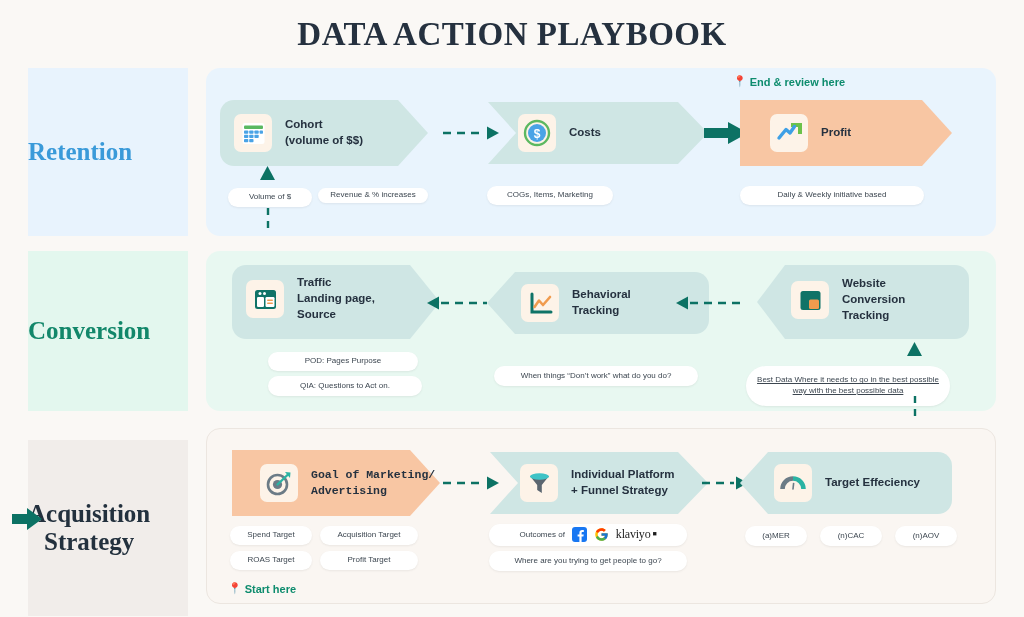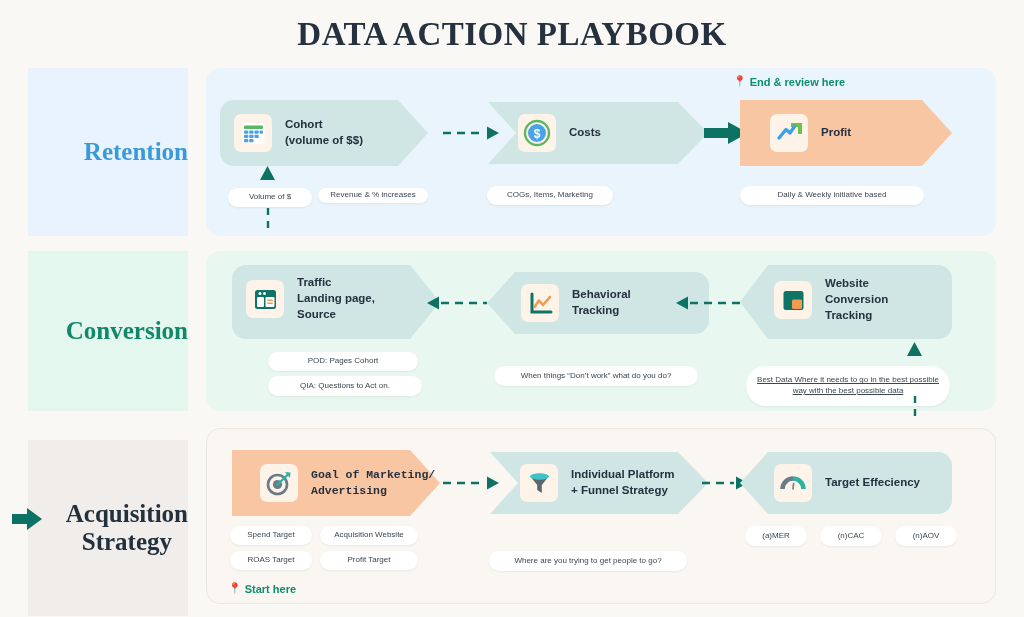--- a/index.html
+++ b/index.html
@@ -17,21 +17,21 @@
     text-align: center;
     font-family: "Liberation Serif", serif;
     font-size: 33px; font-weight: 700; letter-spacing: 0.5px;
     color: #25313f;
   }
 
   
   .band { position: absolute; }
   .band-left {
     position: absolute; left: 28px; width: 160px;
-    display: flex; align-items: center; justify-content: flex-end;
+    display: flex; align-items: center; justify-content: flex-start;
   }
   .band-label {
     font-family: "Liberation Serif", serif;
     font-weight: 700; font-size: 25px; line-height: 1.12;
     text-align: center;
   }
   .band-right { position: absolute; left: 206px; width: 790px; border-radius: 14px; }
 
   #band-retention .band-left  { background: #e8f3fd; }
   #band-retention .band-right { background: #e9f4fd; }
@@ -231,37 +231,37 @@
     </div>
     <div class="node-label">Behavioral
 Tracking</div>
   </div>
 
   <svg class="conn" style="left:674px; top:294px;" width="72" height="18">
     <path d="M14 2.5 L2 9 L14 15.5 Z" fill="#0c7264"></path>
     <line x1="16" y1="9" x2="66" y2="9" stroke="#0c7264" stroke-width="2.6" stroke-dasharray="8,6"></line>
   </svg>
 
-  <div class="node" style="left:740px; top:265px; width:212px; height:70px;">
+  <div class="node" style="left:757px; top:265px; width:212px; height:70px;">
     <svg class="chev-bg" viewBox="0 0 212 74" preserveAspectRatio="none">
       <path d="M28 0 H198 A14 14 0 0 1 212 14 V60 A14 14 0 0 1 198 74 H28 L0 37 Z" fill="#cfe6e4"></path>
     </svg>
     <div class="node-icon" style="margin-left:20px;">
       <svg width="27" height="27" viewBox="0 0 27 27">
         <rect x="3.5" y="4" width="20" height="19" rx="2.5" fill="#0f7367"></rect>
         <rect x="5.5" y="6" width="16" height="5" rx="1.3" fill="#0f7367"></rect>
         <rect x="12" y="12.5" width="10" height="9.5" rx="1.5" fill="#f09b4e"></rect>
       </svg>
     </div>
     <div class="node-label">Website
 Conversion
 Tracking</div>
   </div>
 
-  <div class="pill" style="left:268px; top:352px; width:150px; height:19px;">POD: Pages Cohort</div>
+  <div class="pill" style="left:268px; top:352px; width:150px; height:19px;">POD: Pages Purpose</div>
   <div class="pill" style="left:268px; top:376px; width:154px; height:20px;">QIA: Questions to Act on.</div>
   <div class="pill" style="left:494px; top:366px; width:204px; height:20px;">When things “Don’t work” what do you do?</div>
   <div class="pill multi" style="left:746px; top:366px; width:204px; height:30px;">Best Data Where it needs to go in the best possible way with the best possible data</div>
 
   <svg class="conn" style="left:905px; top:340px;" width="20" height="24">
     <path d="M9.5 2 L17 16 H2 Z" fill="#0c7264"></path>
   </svg>
   <svg class="conn" style="left:910px; top:396px;" width="10" height="26">
     <line x1="5" y1="0" x2="5" y2="22" stroke="#0c7264" stroke-width="2.4" stroke-dasharray="7,6"></line>
   </svg>
@@ -326,24 +326,41 @@
       <svg width="28" height="28" viewBox="0 0 28 28">
         <path d="M3.5 20 A10.5 10.5 0 0 1 14 9.5" fill="none" stroke="#6b7b86" stroke-width="4.6" stroke-linecap="butt"></path>
         <path d="M14 9.5 A10.5 10.5 0 0 1 24.5 20" fill="none" stroke="#2bb3a3" stroke-width="4.6" stroke-linecap="butt"></path>
         <line x1="14" y1="20" x2="14.6" y2="14.5" stroke="#6b7b86" stroke-width="1.6" stroke-linecap="round"></line>
       </svg>
     </div>
     <div class="node-label">Target Effeciency</div>
   </div>
 
   <div class="pill" style="left:230px; top:526px; width:82px; height:19px;">Spend Target</div>
-  <div class="pill" style="left:320px; top:526px; width:98px; height:19px;">Acquisition Website</div>
+  <div class="pill" style="left:320px; top:526px; width:98px; height:19px;">Acquisition Target</div>
   <div class="pill" style="left:230px; top:551px; width:82px; height:19px;">ROAS Target</div>
   <div class="pill" style="left:320px; top:551px; width:98px; height:19px;">Profit Target</div>
 
+  <div class="pill" style="left:489px; top:524px; width:198px; height:22px;">
+    <span class="brandrow">
+      <span class="brand-txt">Outcomes of</span>
+      <svg width="15" height="15" viewBox="0 0 15 15">
+        <rect width="15" height="15" rx="3" fill="#1877f2"></rect>
+        <path d="M9.6 15 V9.6 h1.8 l0.35-2.2 H9.6 V6.1 c0-0.62 0.2-1.05 1.1-1.05 h1.1 V3.1 C11.45 3.05 10.8 3 10.05 3 8.5 3 7.4 3.95 7.4 5.7 v1.7 H5.6 v2.2 h1.8 V15 Z" fill="#ffffff"></path>
+      </svg>
+      <svg width="15" height="15" viewBox="0 0 48 48">
+        <path fill="#FFC107" d="M43.6 20.1H42V20H24v8h11.3C33.7 32.7 29.3 36 24 36c-6.6 0-12-5.4-12-12s5.4-12 12-12c3.1 0 5.8 1.2 7.9 3.1l5.7-5.7C34.1 6.1 29.3 4 24 4 13 4 4 13 4 24s9 20 20 20 20-9 20-20c0-1.3-.1-2.6-.4-3.9z"></path>
+        <path fill="#FF3D00" d="M6.3 14.7l6.6 4.8C14.7 15.1 19 12 24 12c3.1 0 5.8 1.2 7.9 3.1l5.7-5.7C34.1 6.1 29.3 4 24 4 16.3 4 9.7 8.3 6.3 14.7z"></path>
+        <path fill="#4CAF50" d="M24 44c5.2 0 9.9-2 13.4-5.2l-6.2-5.2C29.2 35.1 26.7 36 24 36c-5.2 0-9.6-3.3-11.3-7.9l-6.5 5C9.5 39.6 16.2 44 24 44z"></path>
+        <path fill="#1976D2" d="M43.6 20.1H42V20H24v8h11.3c-.8 2.3-2.3 4.2-4.1 5.6l6.2 5.2C36.9 40.2 44 35 44 24c0-1.3-.1-2.6-.4-3.9z"></path>
+      </svg>
+      <span class="klaviyo">klaviyo</span>
+      <span class="klaviyo" style="font-size:7px;margin-left:-5px;">■</span>
+    </span>
+  </div>
 
   <div class="pill" style="left:489px; top:551px; width:198px; height:20px;">Where are you trying to get people to go?</div>
   <div class="pill" style="left:745px; top:526px; width:62px; height:20px;">(a)MER</div>
   <div class="pill" style="left:820px; top:526px; width:62px; height:20px;">(n)CAC</div>
   <div class="pill" style="left:895px; top:526px; width:62px; height:20px;">(n)AOV</div>
 
   <div class="marker" style="left:228px; top:582px;">
     <span class="pin">📍</span>
     <span>Start here</span>
   </div>

